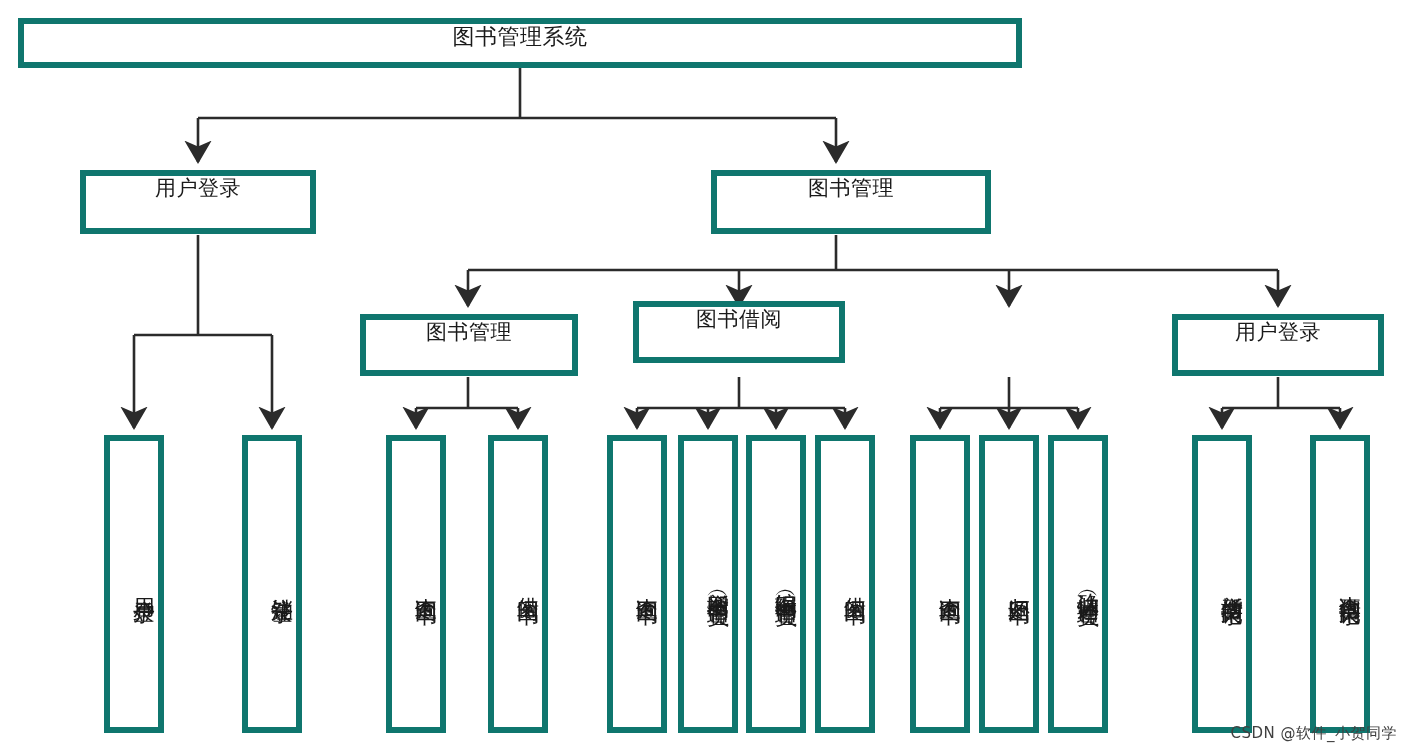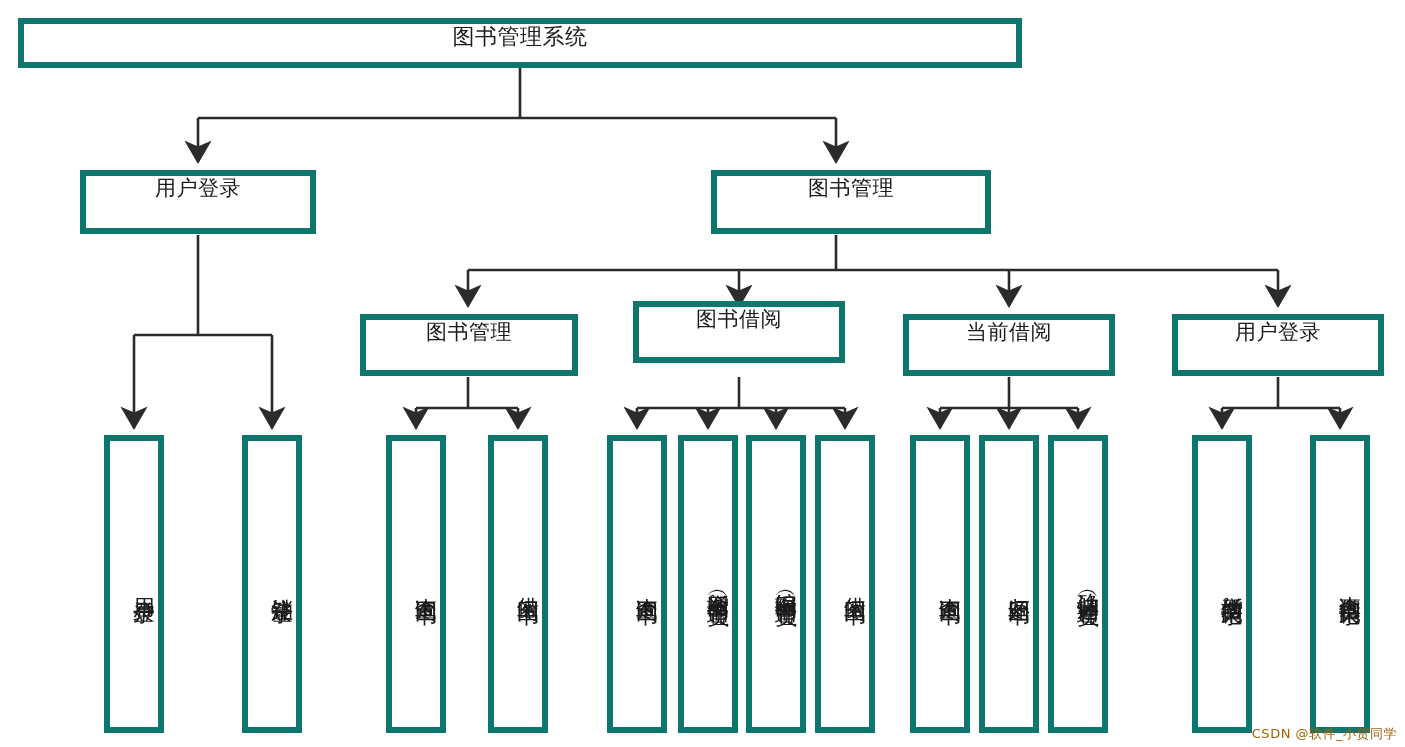--- a/index.html
+++ b/index.html
@@ -52,22 +52,22 @@
   }
   .node.vert .vlabel {
     writing-mode: vertical-rl;
     text-orientation: upright;
     white-space: nowrap;
   }
   .watermark {
     position: absolute;
     right: 8px;
     bottom: 4px;
-    font-size: 13px;
-    color: #a16207;
+    font-size: 15px;
+    color: #404040;
     letter-spacing: 0.5px;
     z-index: 3;
     white-space: nowrap;
   }
 </style>
 </head>
 <body>
 
 <div id="canvas">
 
@@ -134,23 +134,20 @@
   </div>
 
   <div class="node horiz" style="left:360px; top:314px; width:218px; height:62px;">
     <span>图书管理</span>
   </div>
 
   <div class="node horiz" style="left:633px; top:301px; width:212px; height:62px;">
     <span>图书借阅</span>
   </div>
 
-  <div class="node horiz" style="left:903px; top:314px; width:212px; height:62px;">
-    <span>当前借阅</span>
-  </div>
 
   <div class="node horiz" style="left:1172px; top:314px; width:212px; height:62px;">
     <span>用户登录</span>
   </div>
 
   <div class="node vert" style="left:104px; top:435px; width:60px; height:298px;">
     <span class="vlabel">用户登录</span>
   </div>
 
   <div class="node vert" style="left:242px; top:435px; width:60px; height:298px;">

